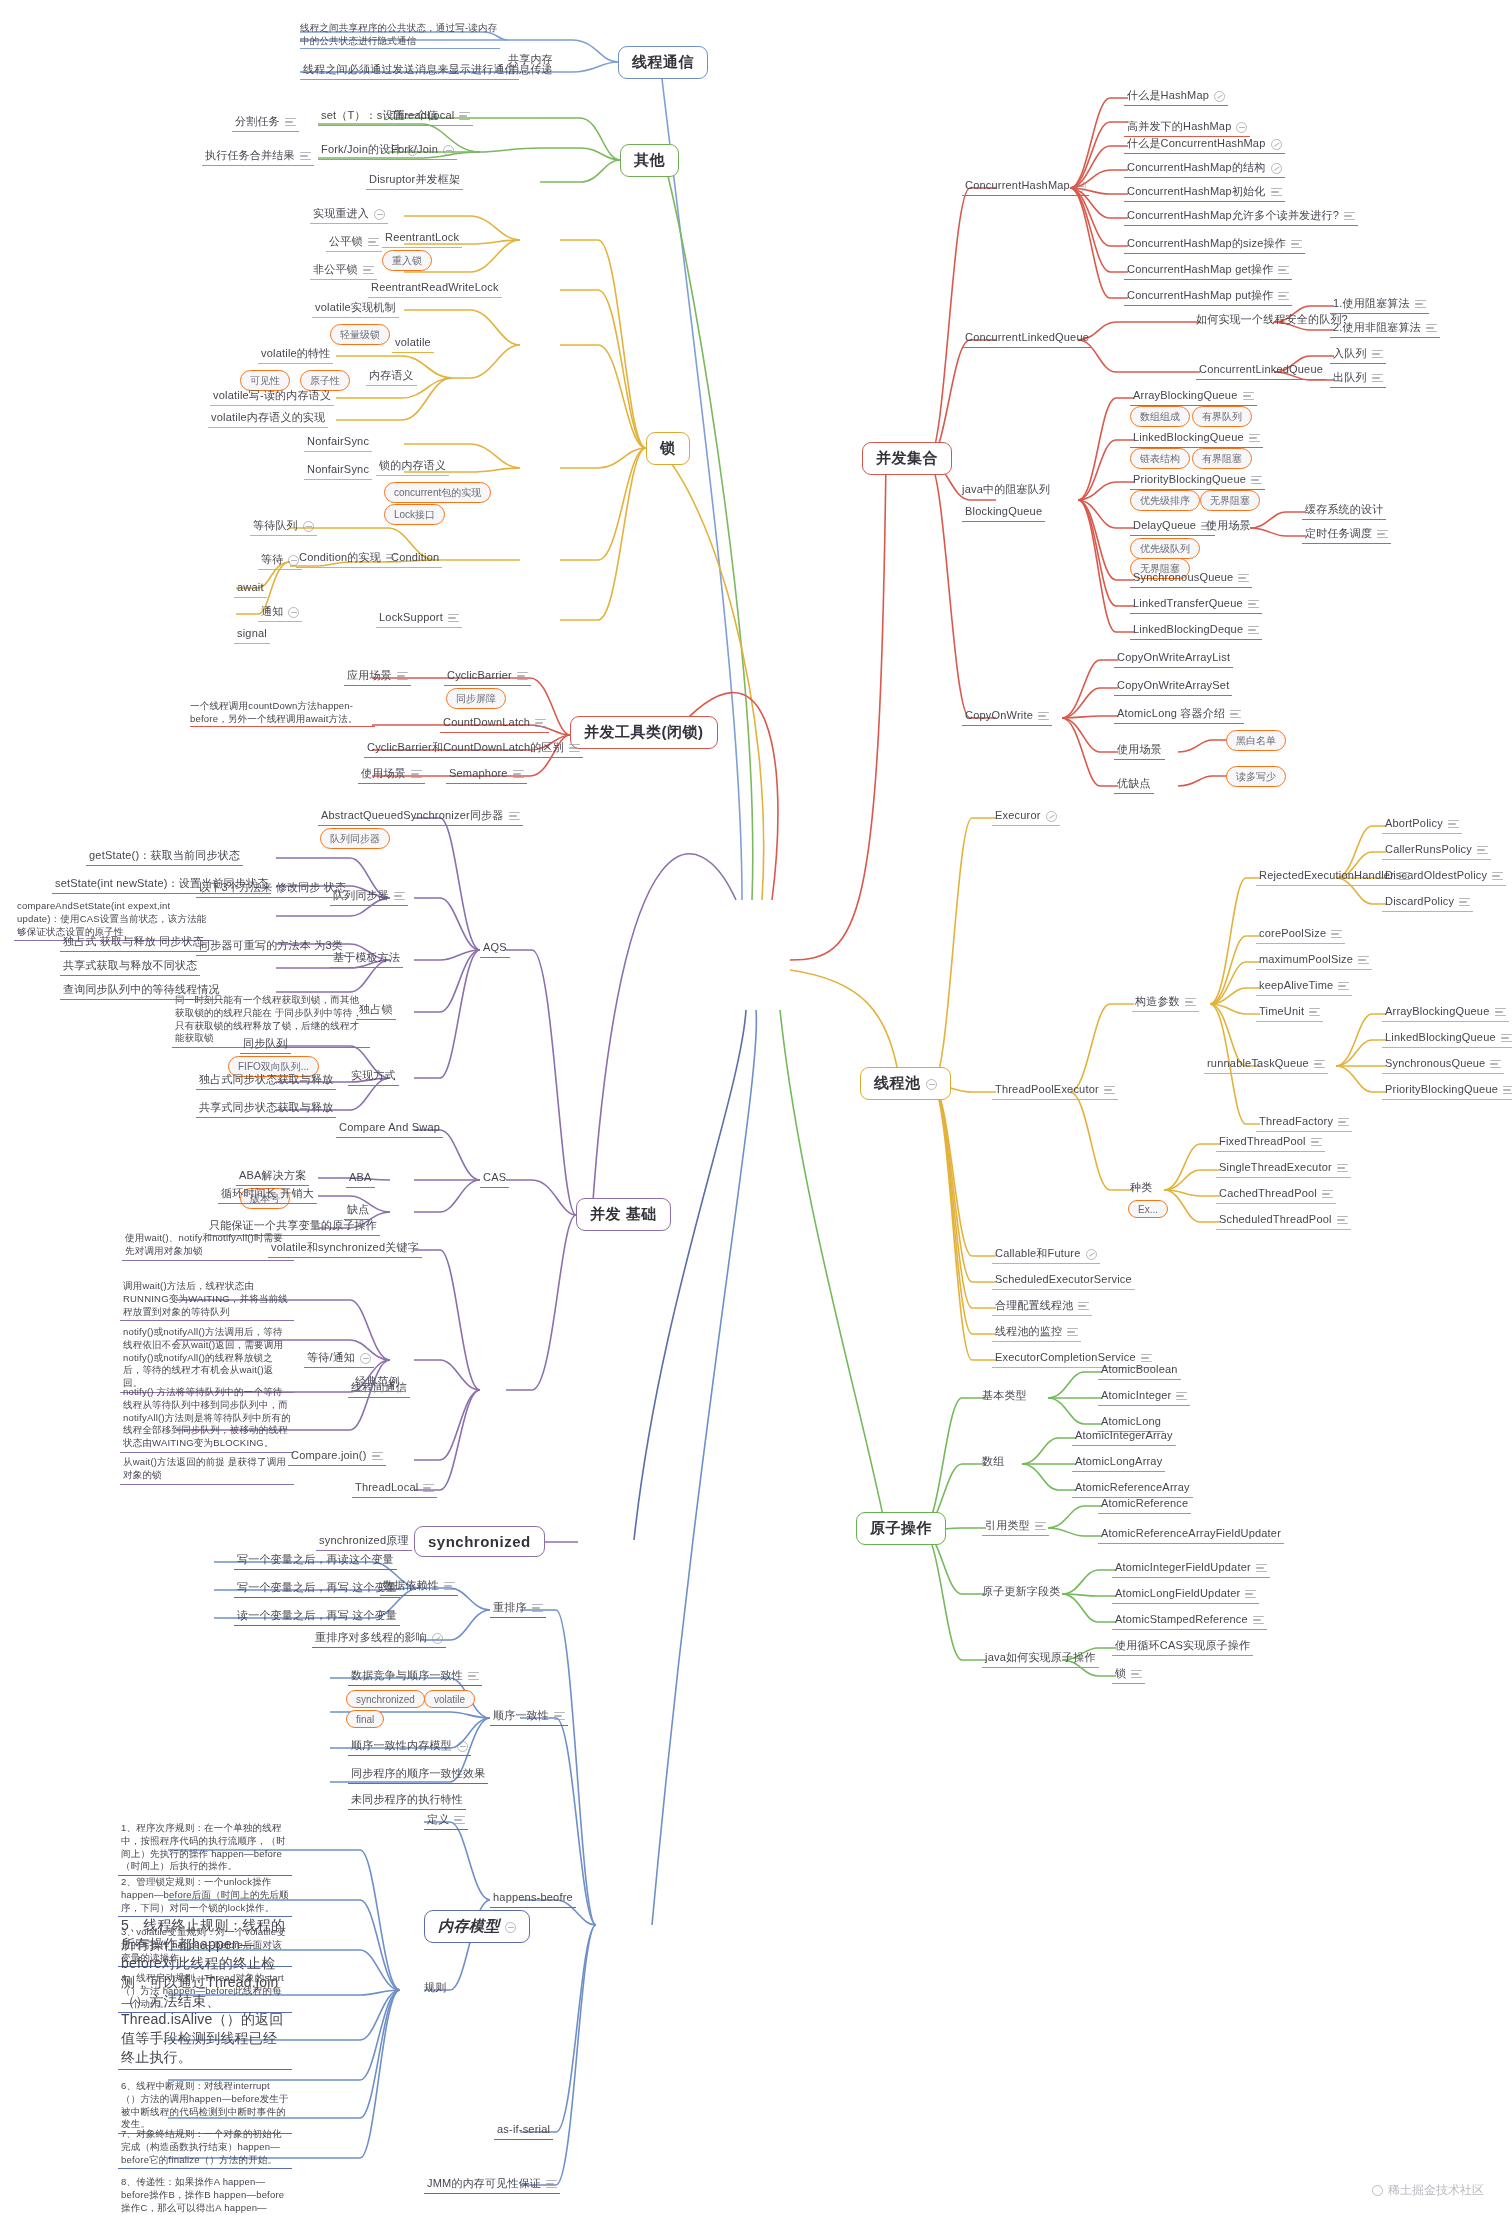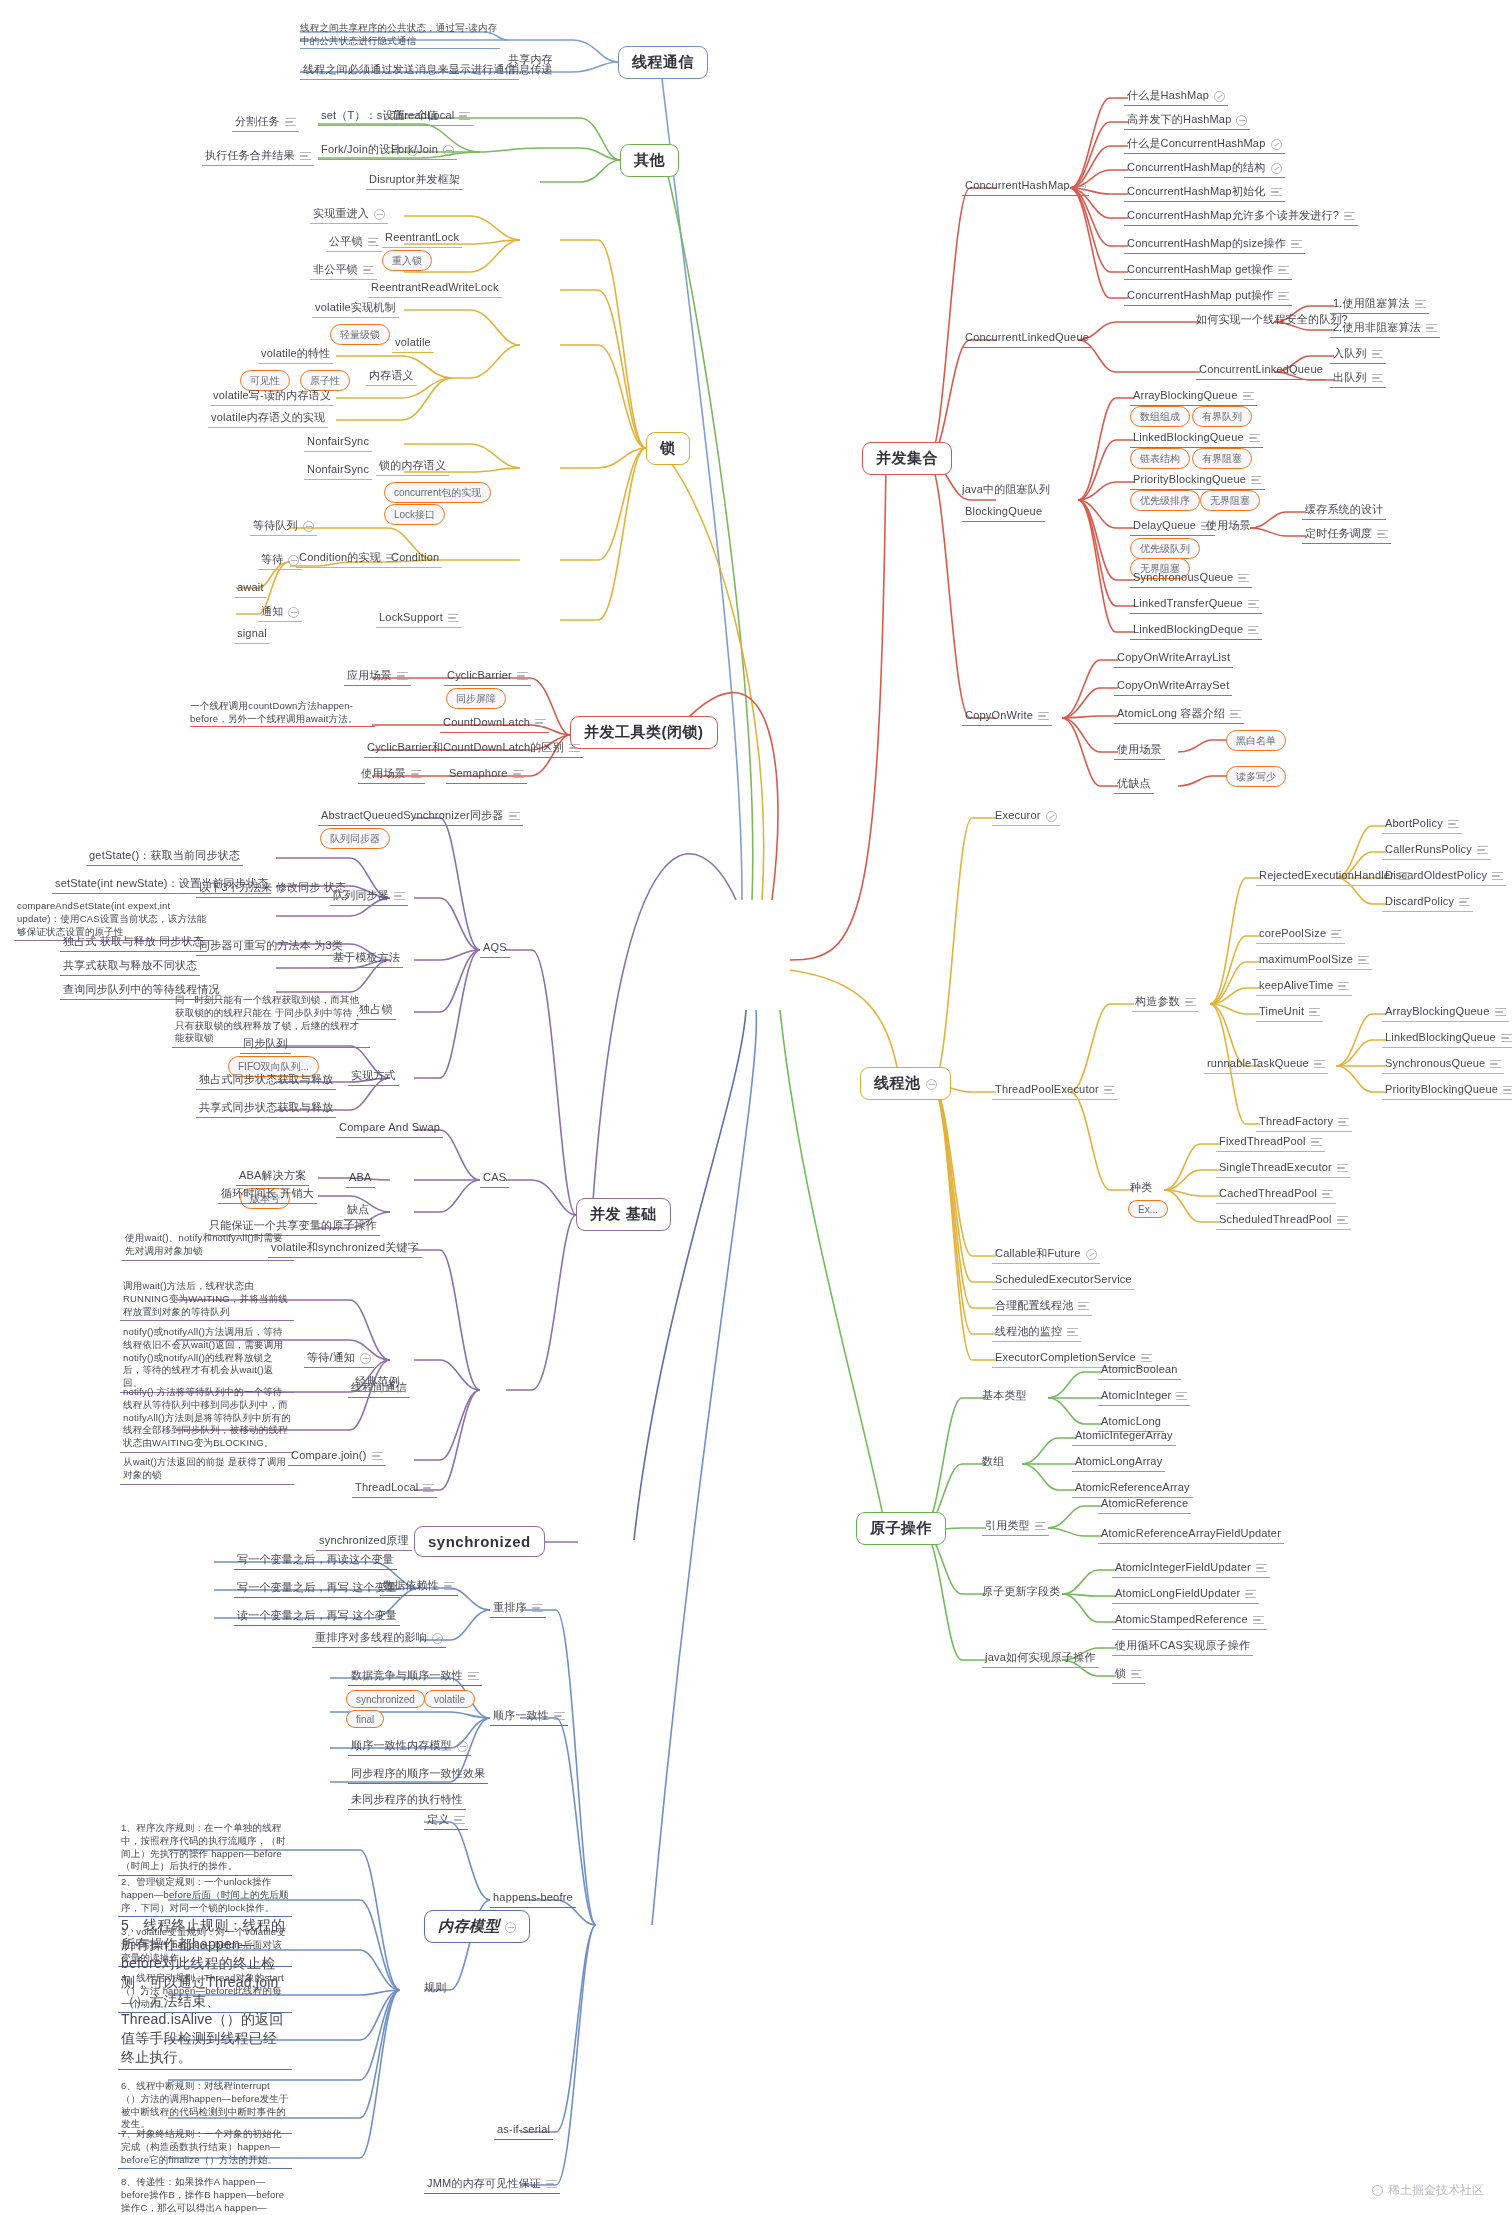--- a/index.html
+++ b/index.html
@@ -446,21 +446,21 @@
 <div class="node wrap u c-navy" style="left:118px;top:1916px;width:174px;font-size:14px">5、线程终止规则：线程的所有操作都happen—before对此线程的终止检测，可以通过Thread.join（）方法结束、Thread.isAlive（）的返回值等手段检测到线程已经终止执行。</div>
 <div class="node wrap u c-navy" style="left:118px;top:2080px;width:174px;font-size:9.5px">6、线程中断规则：对线程interrupt（）方法的调用happen—before发生于被中断线程的代码检测到中断时事件的发生。</div>
 <div class="node wrap u c-navy" style="left:118px;top:2128px;width:174px;font-size:9.5px">7、对象终结规则：一个对象的初始化完成（构造函数执行结束）happen—before它的finalize（）方法的开始。</div>
 <div class="node wrap u c-navy" style="left:118px;top:2176px;width:174px;font-size:9.5px">8、传递性：如果操作A happen—before操作B，操作B happen—before操作C，那么可以得出A happen—before操作C。</div>
 <div class="node u c-navy" style="left:494px;top:2122px">as-if-serial</div>
 <div class="node u c-navy" style="left:424px;top:2176px"><span>JMM的内存可见性保证</span><span class="ic ic-note"><i></i><i></i><i></i></span></div>
 
 <div class="boxed c-red" style="left:862px;top:442px">并发集合</div>
 <div class="node u c-red" style="left:962px;top:178px"><span>ConcurrentHashMap</span><span class="ic ic-col"></span></div>
 <div class="node u c-red" style="left:1124px;top:88px"><span>什么是HashMap</span><span class="ic ic-link"></span></div>
-<div class="node u c-red" style="left:1124px;top:112px"><span>高并发下的HashMap</span><span class="ic ic-col"></span></div>
+<div class="node u c-red" style="left:1124px;top:119px"><span>高并发下的HashMap</span><span class="ic ic-col"></span></div>
 <div class="node u c-red" style="left:1124px;top:136px"><span>什么是ConcurrentHashMap</span><span class="ic ic-link"></span></div>
 <div class="node u c-red" style="left:1124px;top:160px"><span>ConcurrentHashMap的结构</span><span class="ic ic-link"></span></div>
 <div class="node u c-red" style="left:1124px;top:184px"><span>ConcurrentHashMap初始化</span><span class="ic ic-note"><i></i><i></i><i></i></span></div>
 <div class="node u c-red" style="left:1124px;top:208px"><span>ConcurrentHashMap允许多个读并发进行?</span><span class="ic ic-note"><i></i><i></i><i></i></span></div>
 <div class="node u c-red" style="left:1124px;top:236px"><span>ConcurrentHashMap的size操作</span><span class="ic ic-note"><i></i><i></i><i></i></span></div>
 <div class="node u c-red" style="left:1124px;top:262px"><span>ConcurrentHashMap get操作</span><span class="ic ic-note"><i></i><i></i><i></i></span></div>
 <div class="node u c-red" style="left:1124px;top:288px"><span>ConcurrentHashMap put操作</span><span class="ic ic-note"><i></i><i></i><i></i></span></div>
 
 <div class="node u c-red" style="left:962px;top:330px">ConcurrentLinkedQueue</div>
 <div class="node c-red" style="left:1196px;top:312px">如何实现一个线程安全的队列?</div>

